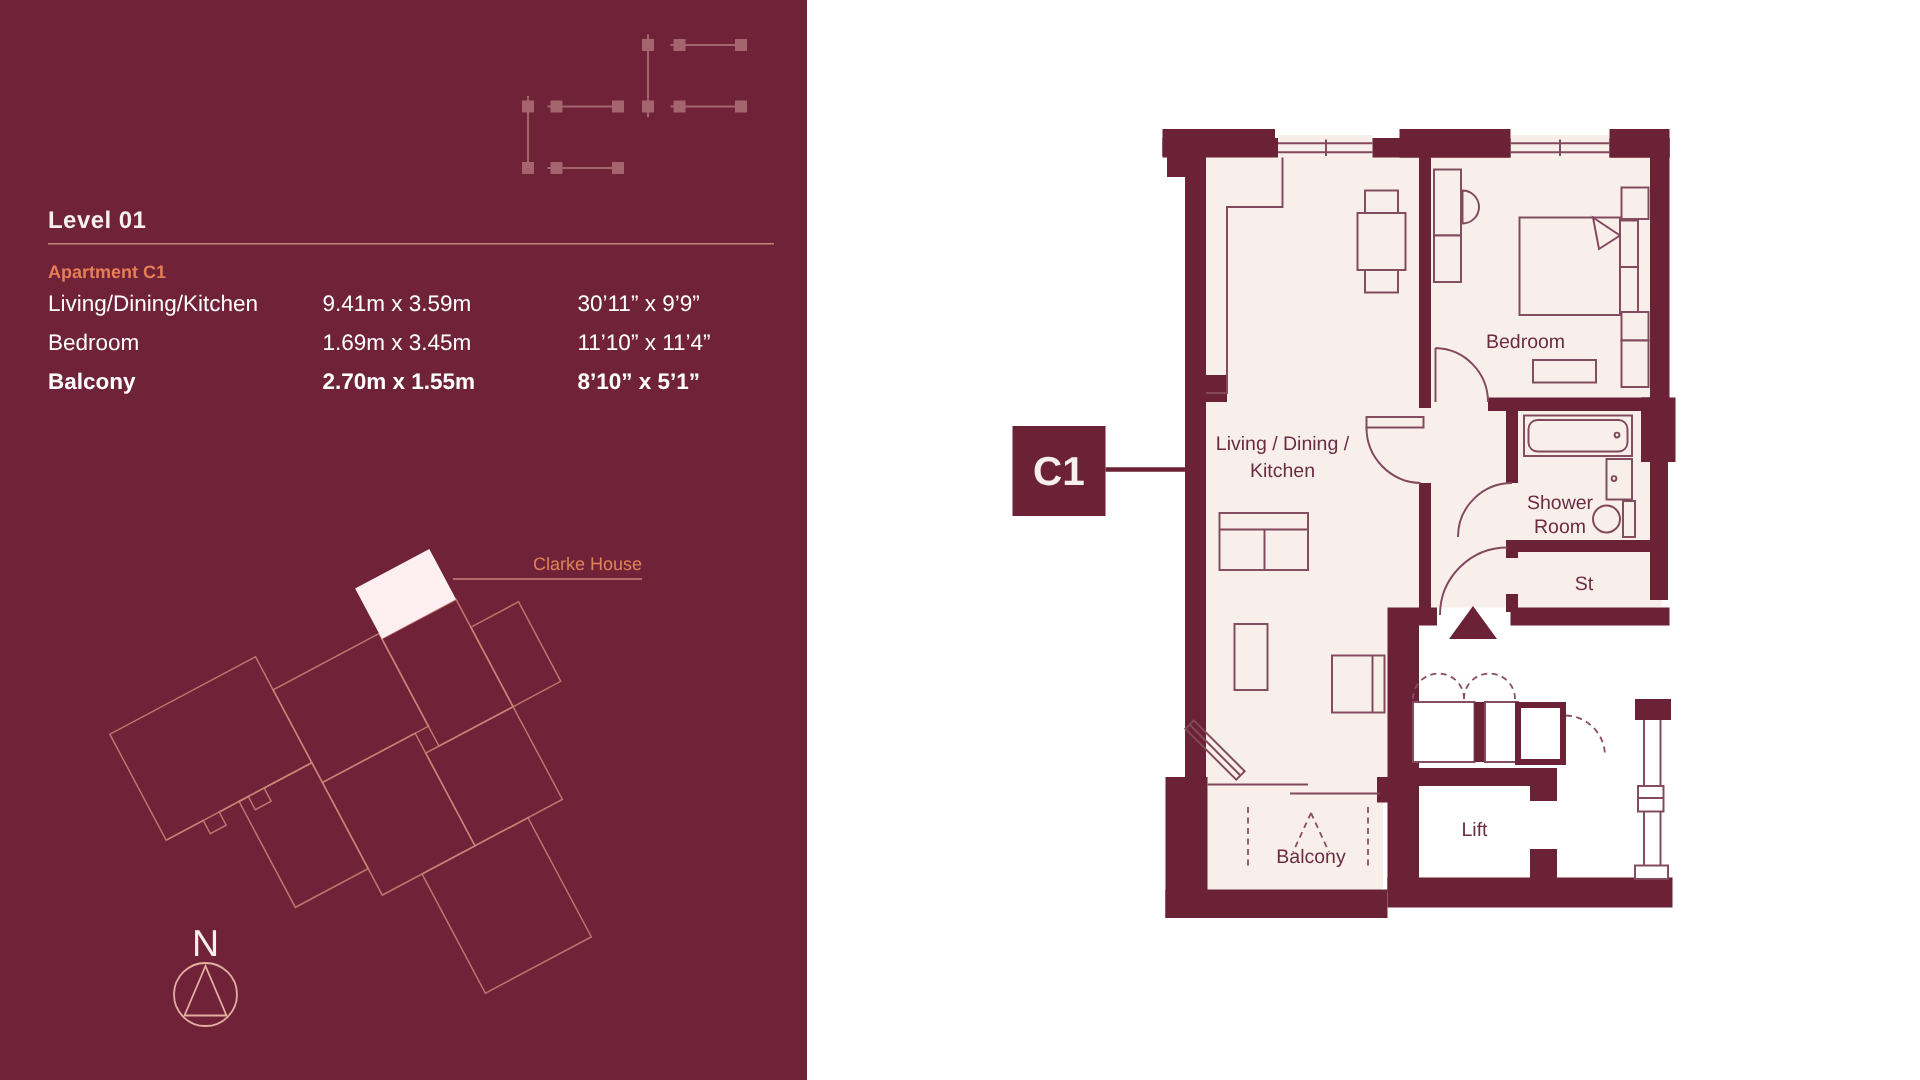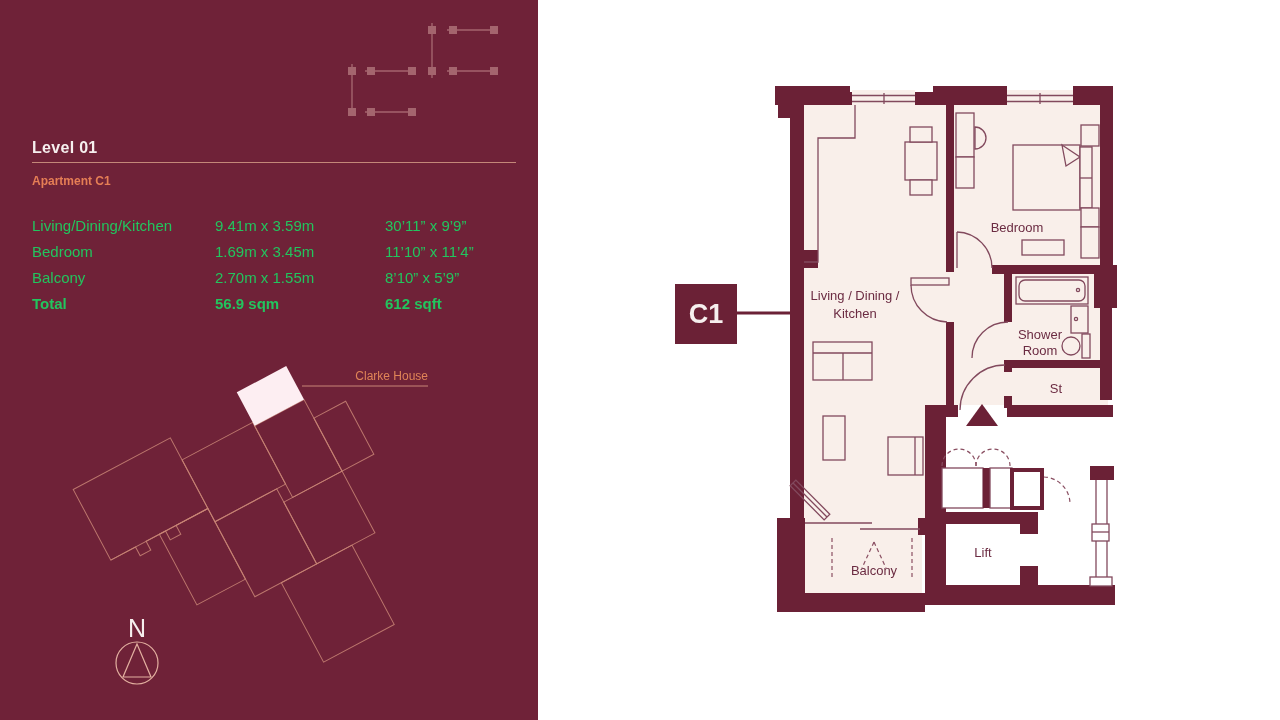--- a/index.html
+++ b/index.html
@@ -4,21 +4,21 @@
 <style>
   html,body{margin:0;padding:0;background:#ffffff;}
   #stage{position:relative;width:1136px;height:720px;overflow:hidden;
          font-family:"Liberation Sans",sans-serif;background:#ffffff;}
   
   .panel{position:absolute;left:0;top:0;width:538px;height:720px;background:#6f2238;}
   .level-title{position:absolute;left:32px;top:139px;color:#f6efee;font-size:16px;
                font-weight:700;letter-spacing:.3px;}
   .rule{position:absolute;left:32px;top:162px;width:484px;height:1px;background:#d49a85;opacity:.85;}
   .apt-title{position:absolute;left:32px;top:174px;color:#e57e55;font-size:12px;font-weight:700;}
-  .dim-table{position:absolute;left:32px;top:212px;width:470px;color:#22c55e;font-size:15px;}
+  .dim-table{position:absolute;left:32px;top:189px;width:470px;color:#ffffff;font-size:15px;}
   .dim-row{display:grid;grid-template-columns:183px 170px 1fr;height:26px;align-items:center;}
   .dim-row:last-child{font-weight:700;}
   
   svg{position:absolute;overflow:visible;}
   #keyplan{left:340px;top:15px;width:170px;height:110px;}
   #siteplan{left:90px;top:355px;width:360px;height:340px;}
   #floorplan{left:660px;top:80px;width:480px;height:540px;}
   
   .wall{fill:#6b2136;}
   .floor{fill:#f9efea;}
@@ -74,26 +74,21 @@
         <span>30’11” x 9’9”</span>
       </div>
       <div class="dim-row">
         <span>Bedroom</span>
         <span>1.69m x 3.45m</span>
         <span>11’10” x 11’4”</span>
       </div>
       <div class="dim-row">
         <span>Balcony</span>
         <span>2.70m x 1.55m</span>
-        <span>8’10” x 5’9”</span>
-      </div>
-      <div class="dim-row">
-        <span>Total</span>
-        <span>56.9 sqm</span>
-        <span>612 sqft</span>
+        <span>8’10” x 5’1”</span>
       </div>
     </div>
 
     <svg id="siteplan" viewBox="90 355 360 340">
       <g transform="translate(262,525) rotate(-28)">
         <rect class="site" x="-150" y="-120" width="110" height="80"></rect>
         <path class="site" d="M-150,-40 L-122,-40 L-122,-30 L-110,-30 L-110,-40 L-88,-40 L-88,-30 L-76,-30 L-76,-40 L-40,-40"></path>
         <rect class="site" x="-40" y="-95" width="80" height="70"></rect>
         <rect class="site" x="40" y="-91" width="56" height="81"></rect>
         <rect class="site" x="96" y="-70" width="36" height="60"></rect>

